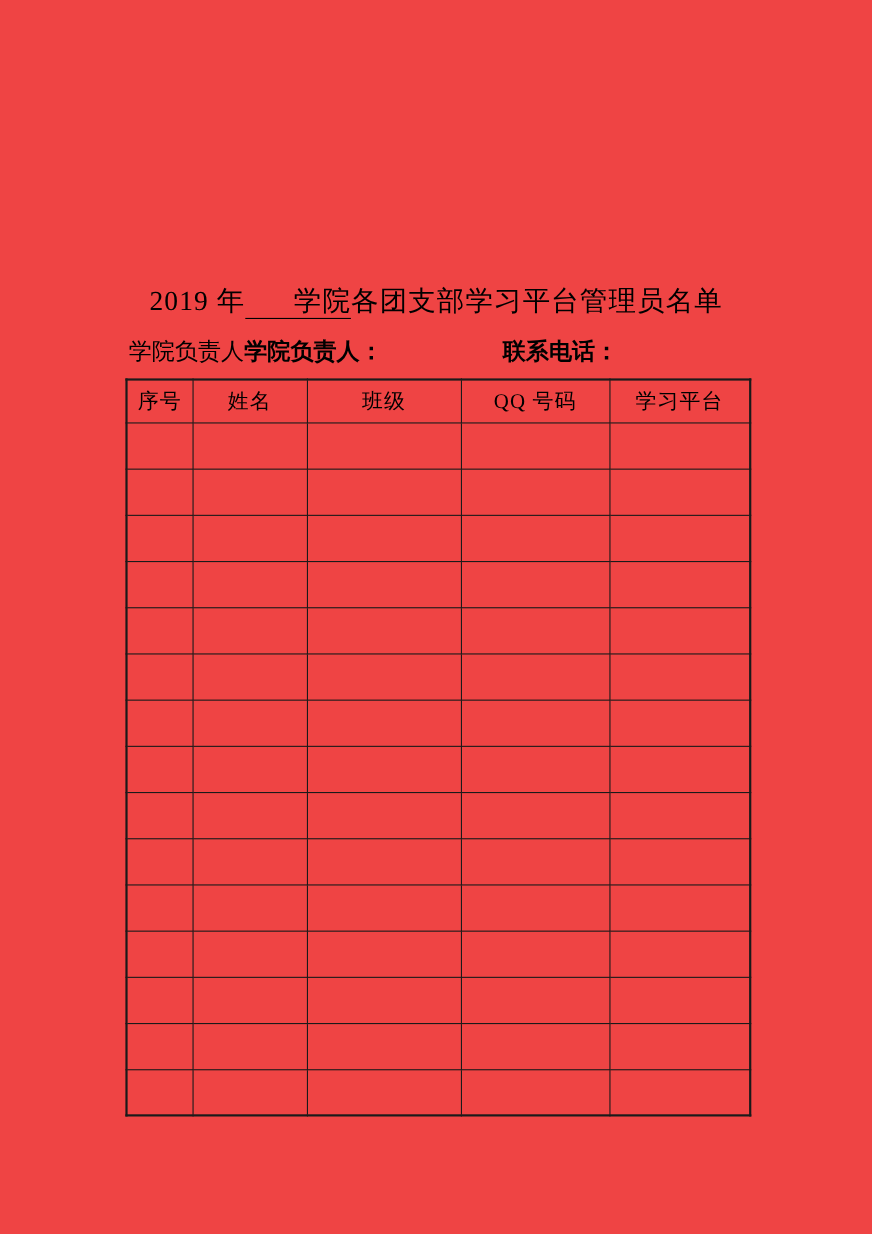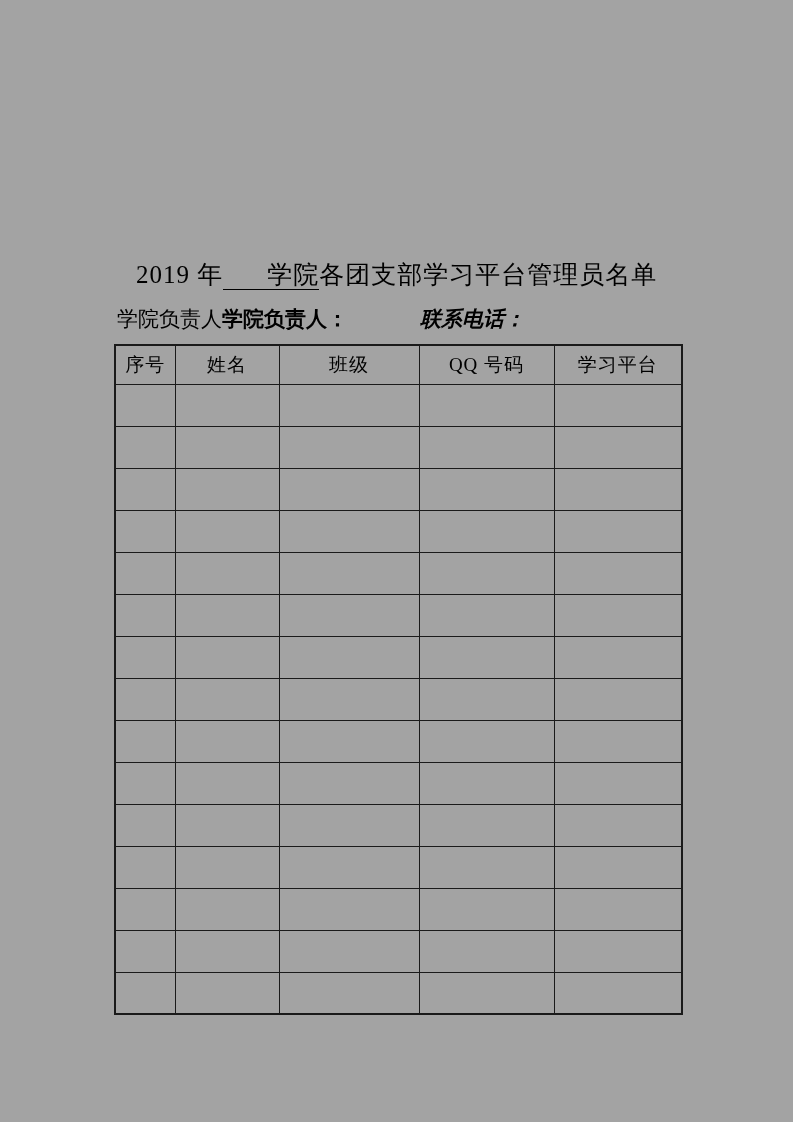--- a/index.html
+++ b/index.html
@@ -8,21 +8,21 @@
     width: 793px; height: 1122px;
     font-family: "Liberation Serif", "DejaVu Serif", serif;
     color: #000000;
     position: relative;
     overflow: hidden;
   }
   .page {
     position: absolute;
     top: 0; left: 0;
     width: 793px; height: 1122px;
-    background: #a3a3a3;
+    background: #ef4444;
   }
   .doc-title {
     position: absolute;
     top: 259px;
     left: 0; right: 0;
     text-align: center;
     font-size: 25px;
     line-height: 32px;
     letter-spacing: 1px;
     white-space: nowrap;
@@ -36,21 +36,21 @@
   .subtitle-line {
     position: absolute;
     top: 305px;
     left: 117px;
     right: 112px;
     font-size: 21px;
     line-height: 28px;
     white-space: nowrap;
   }
   .subtitle-line .bold { font-weight: bold; text-align: center; }
-  .subtitle-line .phone-label { margin-left: 72px; font-style: italic; }
+  .subtitle-line .phone-label { margin-left: 109px; }
   table.admin-table {
     position: absolute;
     top: 344px;
     left: 114px;
     width: 567px;
     border-collapse: collapse;
     table-layout: fixed;
     border: 2px solid #1a1a1a;
   }
   table.admin-table col.c1 { width: 60px; }

